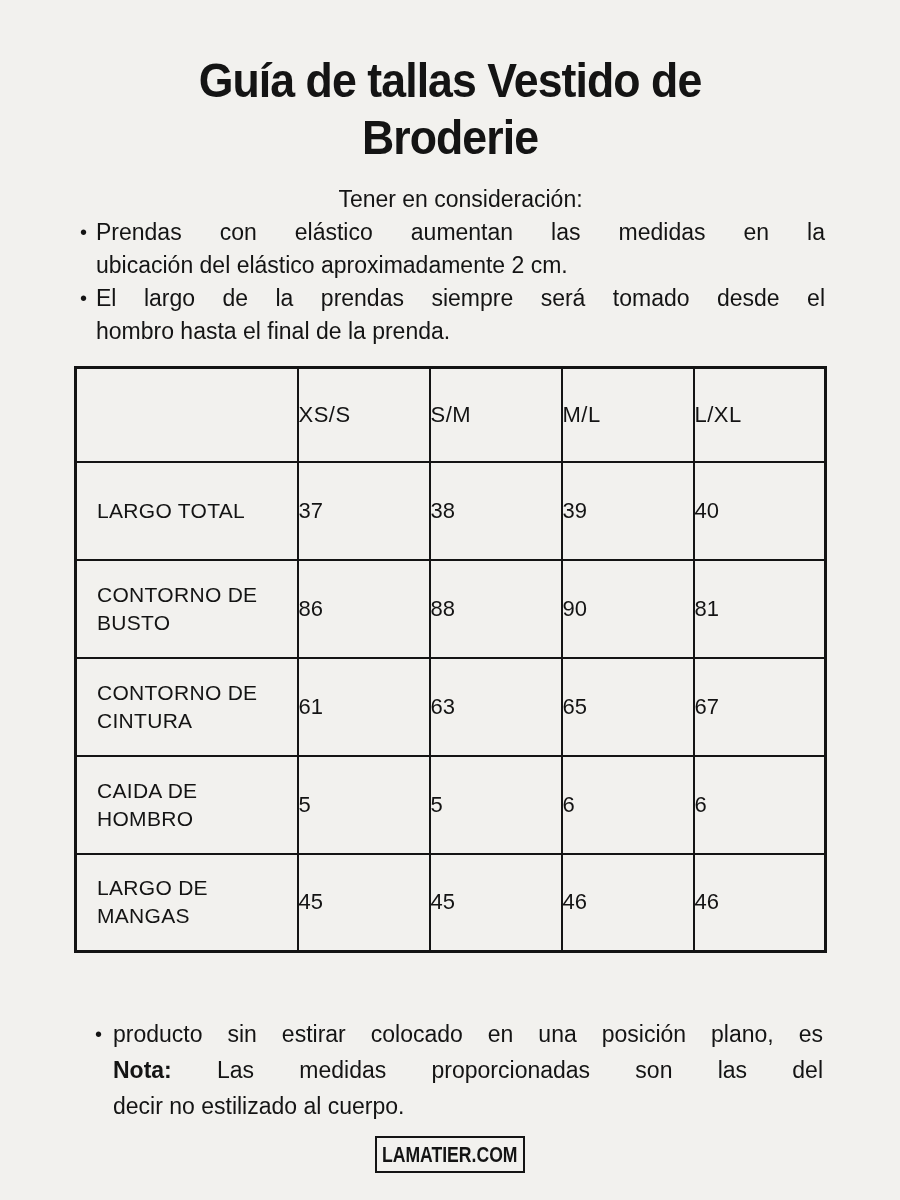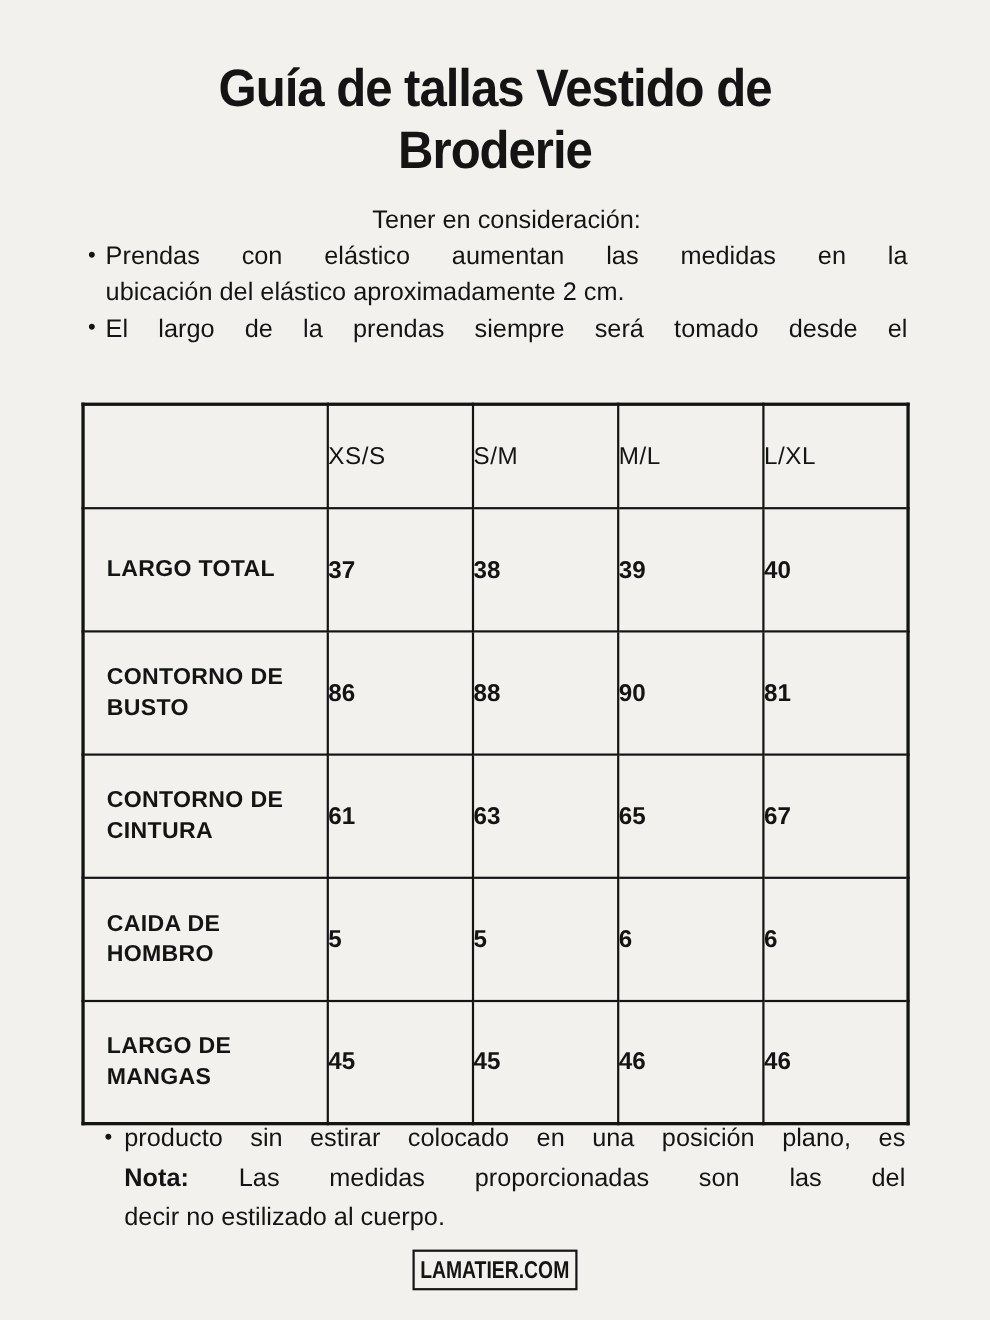--- a/index.html
+++ b/index.html
@@ -52,21 +52,21 @@
     table-layout: fixed;
     border: 3px solid #141414;
   }
   .size-table td {
     border: 2px solid #141414;
     text-align: left;
     vertical-align: middle;
     font-size: 22px;
   }
   .size-table tr.hdr td { height: 94px; letter-spacing: 0.5px; }
-  .size-table tr.row td { height: 112px; font-weight: bold; }
+  .size-table tr.row td { height: 98px; }
   .size-table td.rowlabel {
     font-size: 21px;
     line-height: 28px;
     padding: 0 20px;
     letter-spacing: 0.3px;
   }
 
   
   .note {
     position: absolute;
@@ -116,20 +116,21 @@
     <div class="bullet-text">
       <div class="jline">Prendas con elástico aumentan las medidas en la</div>
       <div>ubicación del elástico aproximadamente 2 cm.</div>
     </div>
   </div>
 
   <div class="bullet-item">
     <span class="bullet-dot">•</span>
     <div class="bullet-text">
       <div class="jline">El largo de la prendas siempre será tomado desde el</div>
+      <div>hombro hasta el final de la prenda.</div>
     </div>
   </div>
 </div>
 
 <table class="size-table">
   <colgroup>
     <col style="width:222px">
     <col style="width:132px">
     <col style="width:132px">
     <col style="width:132px">

